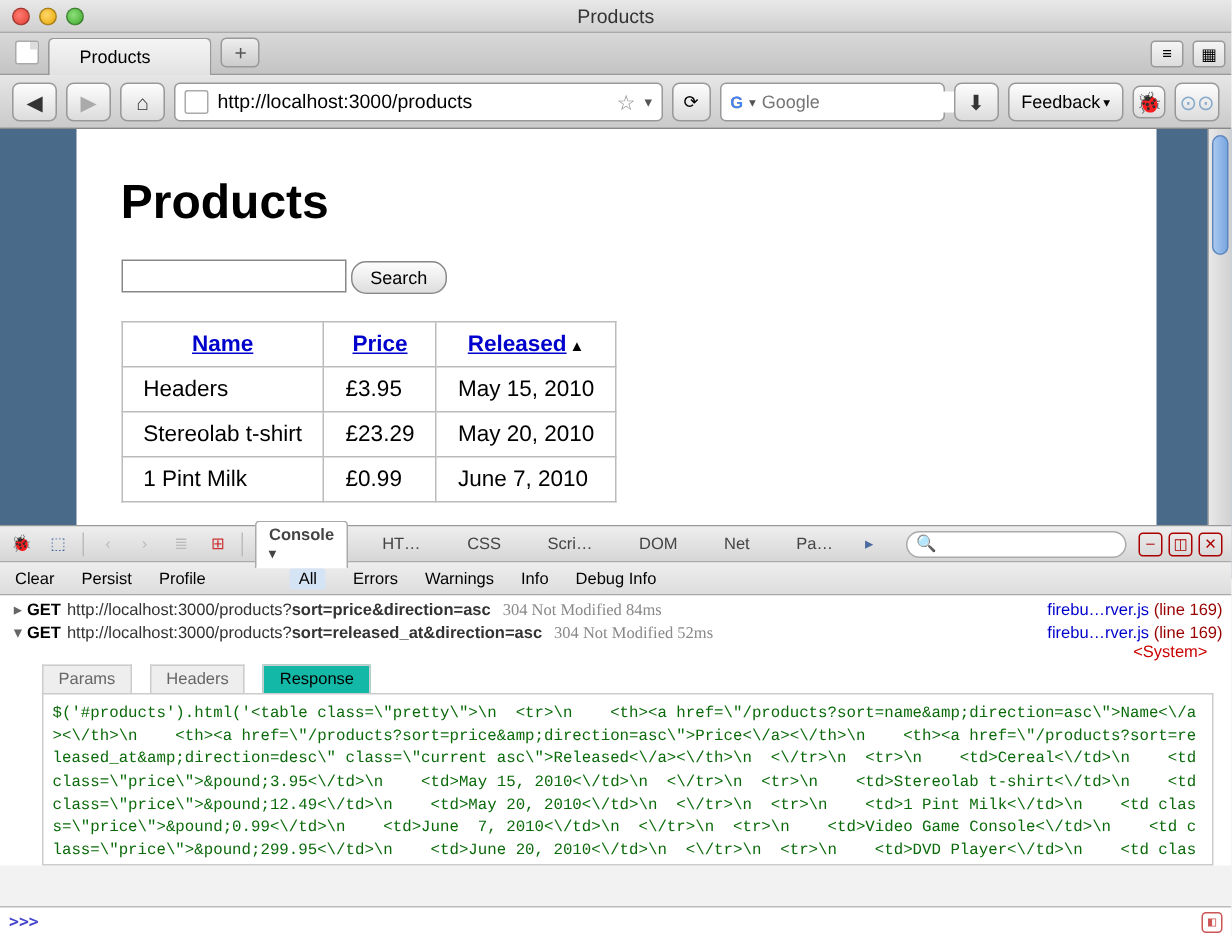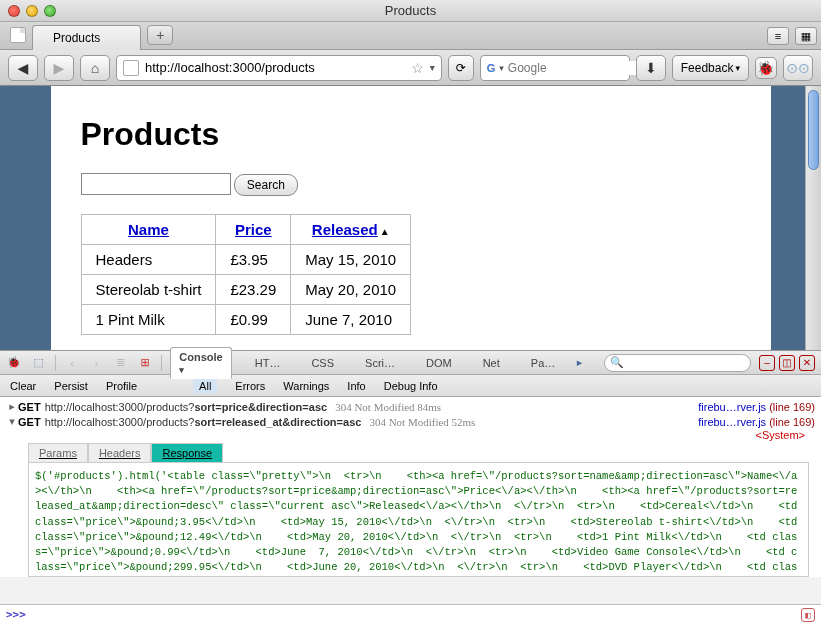--- a/index.html
+++ b/index.html
@@ -71,21 +71,21 @@
 .dt-toolbar2 span.active { background:#d5e4f5; padding:1px 6px; border-radius:2px;}
 .dt-net { background:#fff; padding:2px 6px 0 6px; }
 .netrow { display:flex; align-items:center; font-size:11px; padding:1px 0;}
 .netrow .tw { width:12px; display:inline-block; text-align:center; color:#666;}
 .netrow .method { font-weight:bold; margin-right:4px;}
 .netrow .url { color:#333;}
 .netrow .qs { font-weight:bold;}
 .netrow .status { color:#888; margin-left:8px;font-family:Liberation Serif, serif;}
 .netrow .src { margin-left:auto; color:#0000cc;}
 .netrow .src .line { color:#900;}
-.nettabs { display:flex; gap:0; margin:2px 0 0 22px; font-size:11px;text-decoration:underline;}
+.nettabs { display:flex; gap:12px; margin:2px 0 0 22px; font-size:11px;}
 .nettab { padding:3px 10px; border:1px solid #ccc; border-bottom:none; background:#eee; color:#666;}
 .nettab.active { background:#14b8a6; color:#000;}
 .resp-body { margin:0 6px 0 22px; border:1px solid #ccc; background:#fff; padding:6px; font-family: Monaco, "Courier New", monospace; font-size:10.5px; line-height:1.45; color:#0a6a0a; white-space:pre-wrap; word-break:break-all; height:115px; overflow:hidden;}
 .system-tag { text-align:right; color:#c00; font-size:11px; padding-right:10px;}
 .cmd { position:absolute; left:0; right:0; bottom:0; height:20px; background:#fff; border-top:1px solid #bbb; display:flex; align-items:center; padding:0 6px; font-family:Monaco,monospace;}
 .cmd .prompt { color:#44c; font-weight:bold;}
 .cmd .rbtn { margin-left:auto; width:14px; height:14px; border:1px solid #c55; border-radius:3px; color:#c55; font-size:9px; display:flex; align-items:center; justify-content:center;}
 </style>
 </head>
 <body>

